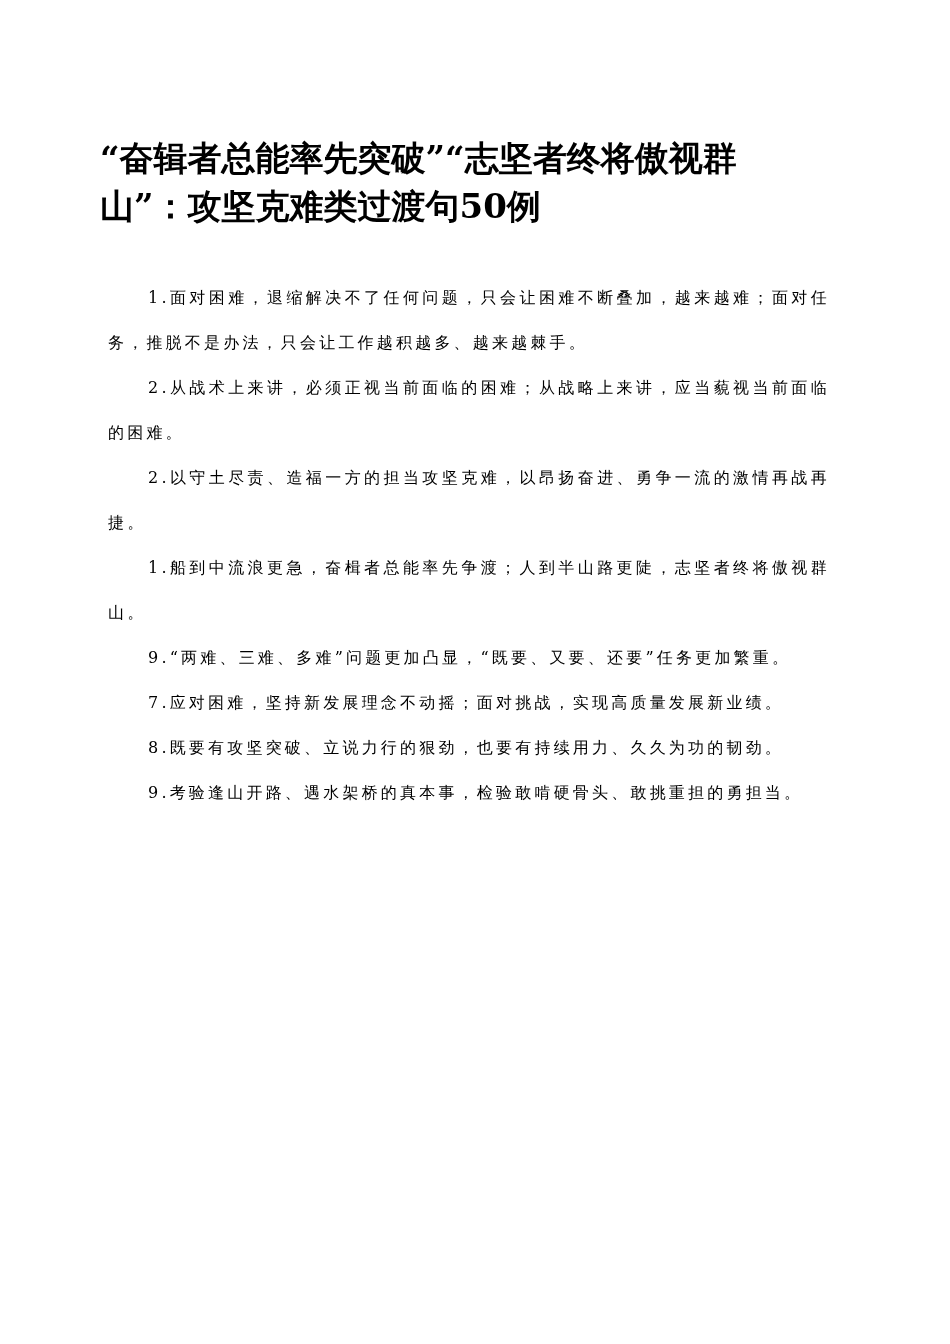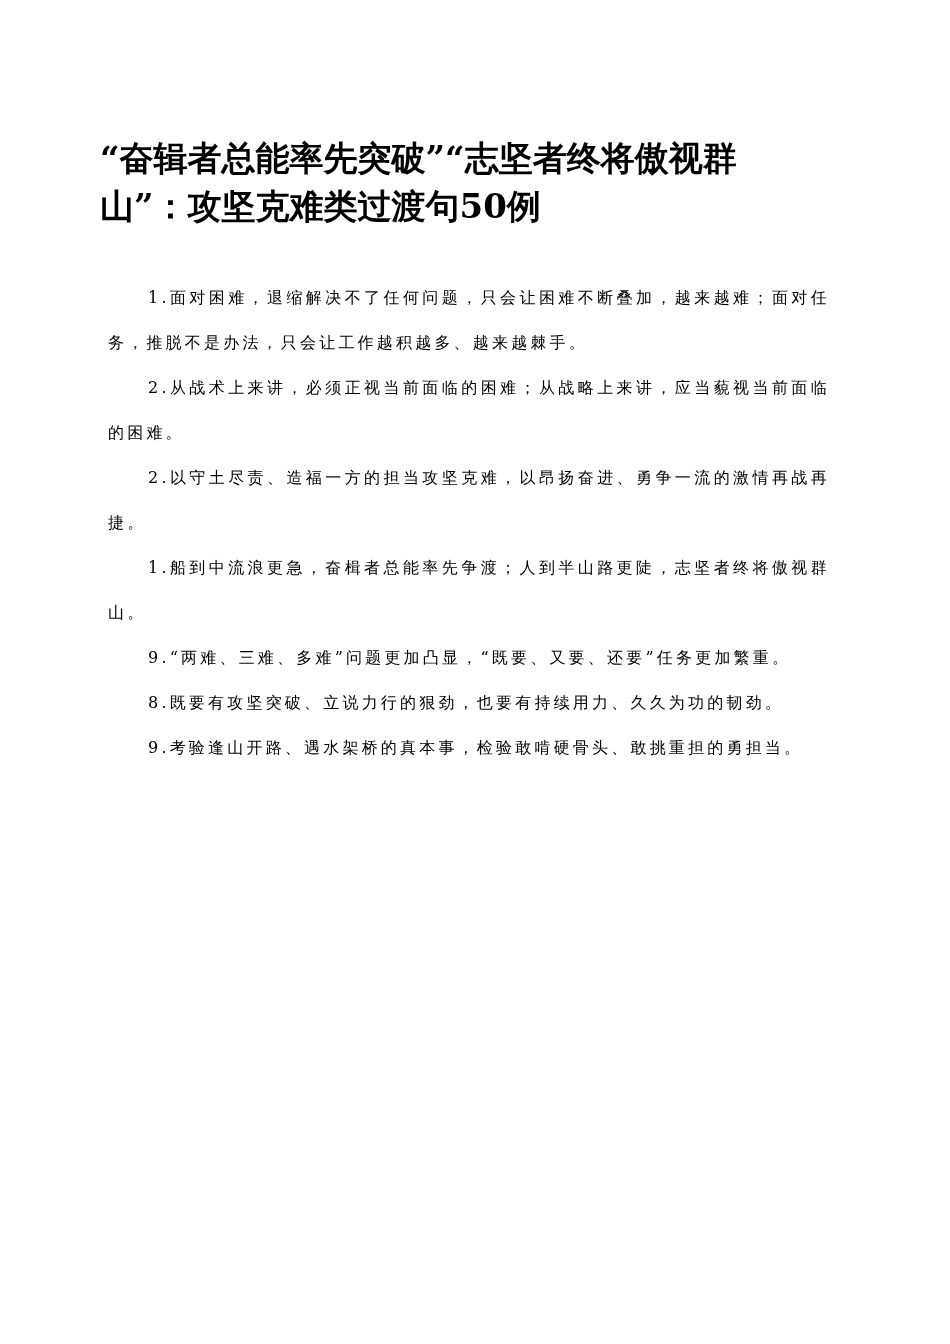--- a/index.html
+++ b/index.html
@@ -63,16 +63,17 @@
     <span>“奋辑者总能率先突破”“志坚者终将傲视群</span>
     <span>山”：攻坚克难类过渡句50例</span>
   </h1>
 
   <div class="body">
     <p class="para">1.面对困难，退缩解决不了任何问题，只会让困难不断叠加，越来越难；面对任务，推脱不是办法，只会让工作越积越多、越来越棘手。</p>
     <p class="para">2.从战术上来讲，必须正视当前面临的困难；从战略上来讲，应当藐视当前面临的困难。</p>
     <p class="para">2.以守土尽责、造福一方的担当攻坚克难，以昂扬奋进、勇争一流的激情再战再捷。</p>
     <p class="para">1.船到中流浪更急，奋楫者总能率先争渡；人到半山路更陡，志坚者终将傲视群山。</p>
     <p class="para">9.“两难、三难、多难”问题更加凸显，“既要、又要、还要”任务更加繁重。</p>
+    <p class="para">7.应对困难，坚持新发展理念不动摇；面对挑战，实现高质量发展新业绩。</p>
     <p class="para">8.既要有攻坚突破、立说力行的狠劲，也要有持续用力、久久为功的韧劲。</p>
     <p class="para">9.考验逢山开路、遇水架桥的真本事，检验敢啃硬骨头、敢挑重担的勇担当。</p>
   </div>
 </div>
 
 </body></html>

